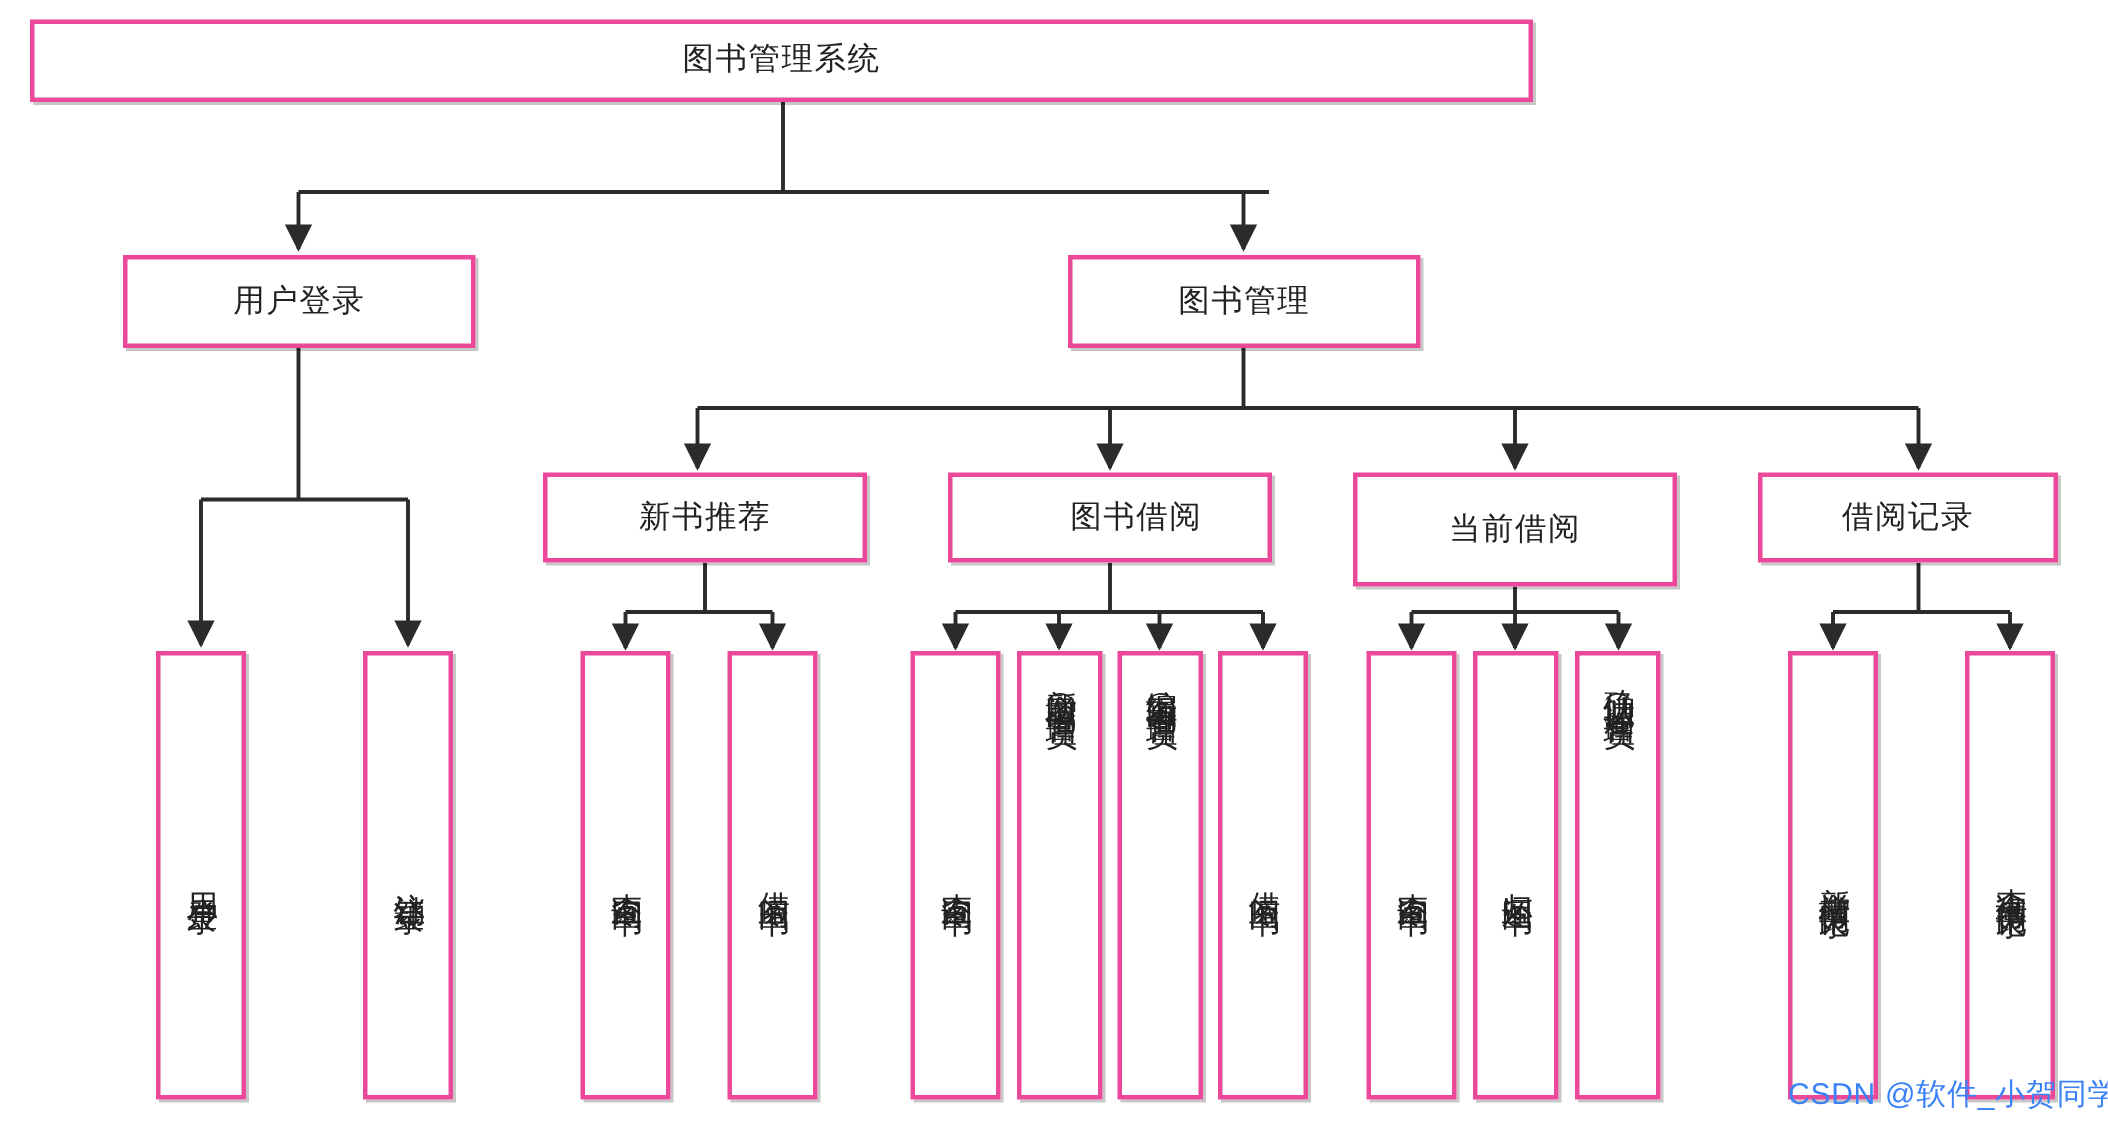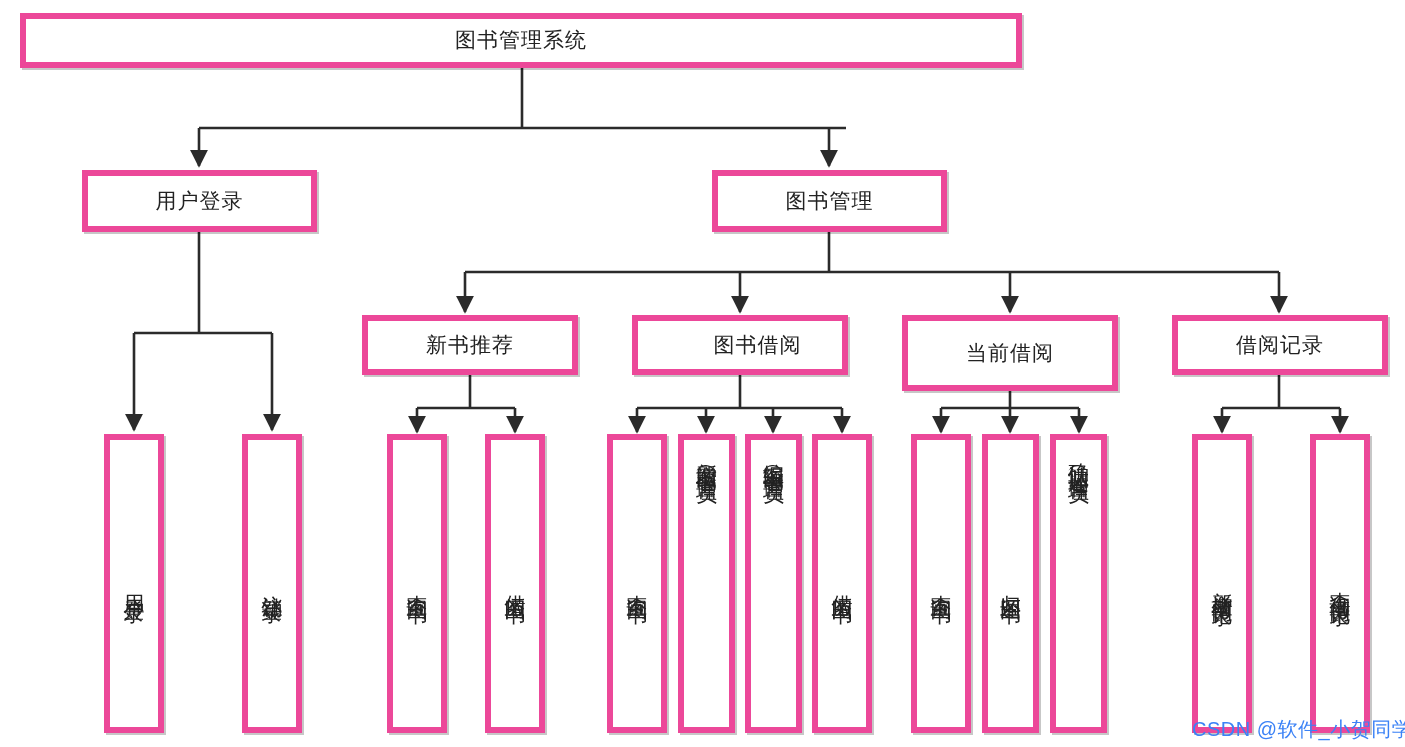--- a/index.html
+++ b/index.html
@@ -10,21 +10,21 @@
     overflow:hidden;
     position:relative;
   }
   #canvas{position:absolute;left:0;top:0;width:1405px;height:747px;}
   #edges{position:absolute;left:0;top:0;width:1405px;height:747px;pointer-events:none;}
 
   .node{
     position:absolute;
     box-sizing:border-box;
     background:#ffffff;
-    border:6px solid #ec4899;
+    border:3px solid #ec4899;
     box-shadow:2px 2px 0 0 rgba(0,0,0,0.22);
     color:#1d1d1d;
     display:flex;
     align-items:center;
     justify-content:center;
     overflow:hidden;
   }
   .node .lbl{
     font-size:21px;
     line-height:1.15;
@@ -127,21 +127,21 @@
 
   <div class="node" style="left:362px;top:315px;width:216px;height:60px;">
     <span class="lbl">新书推荐</span>
   </div>
   <div class="node" style="left:632px;top:315px;width:216px;height:60px;padding-left:35px;">
     <span class="lbl">图书借阅</span>
   </div>
   <div class="node" style="left:902px;top:315px;width:216px;height:76px;">
     <span class="lbl">当前借阅</span>
   </div>
-  <div class="node" style="left:1172px;top:315px;width:216px;height:60px;text-align:right;">
+  <div class="node" style="left:1172px;top:315px;width:200px;height:60px;text-align:right;">
     <span class="lbl">借阅记录</span>
   </div>
 
   <div class="node vert mid" style="left:104px;top:434px;width:60px;height:299px;">
     <span class="lbl">用户登录</span>
   </div>
   <div class="node vert mid" style="left:242px;top:434px;width:60px;height:299px;">
     <span class="lbl">注销登录</span>
   </div>
 

